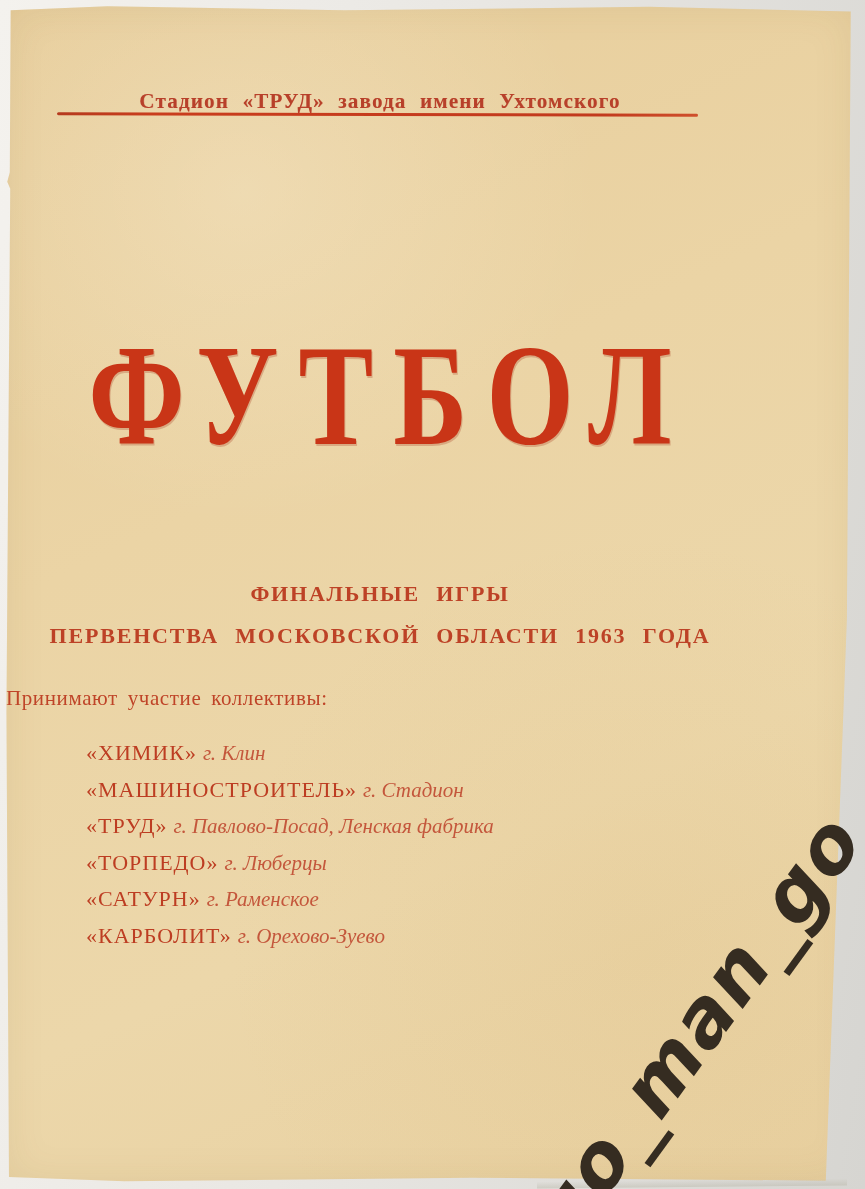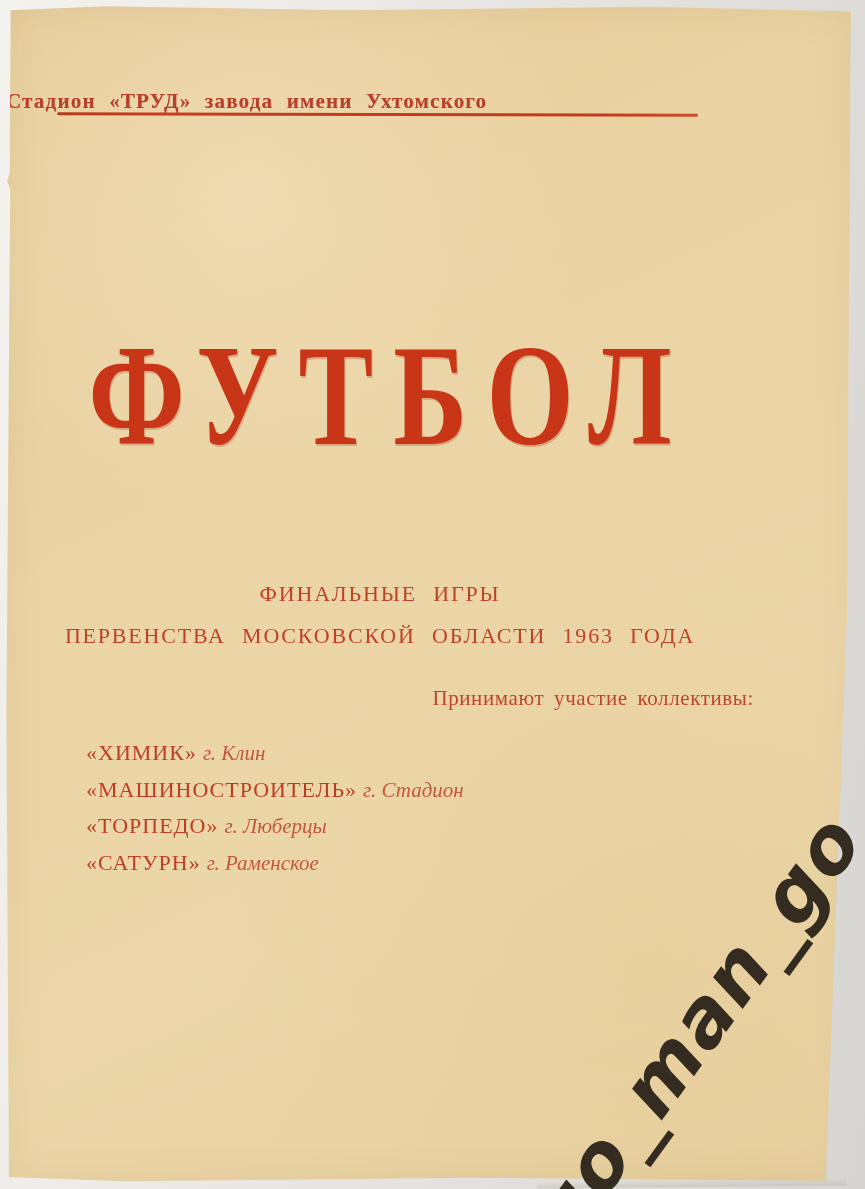--- a/index.html
+++ b/index.html
@@ -32,20 +32,21 @@
   
   .print-area {
     position: absolute;
     left: 0; top: 0;
     width: 748px; height: 100%;
   }
 
   .stadium-line {
     position: absolute;
     top: 84px; left: 0; width: 100%;
+    text-align: center;
     font-size: 21px;
     font-weight: bold;
     letter-spacing: 1.2px;
     word-spacing: 7px;
     color: #b8402a;
     text-shadow: 0.4px 0.4px 0 rgba(184, 64, 42, 0.35);
   }
 
   .header-rule {
     position: absolute;
@@ -69,36 +70,35 @@
     transform: scaleY(1.28);
     transform-origin: 50% 35%;
     text-shadow: 1px 1px 0 rgba(160, 40, 15, 0.25);
   }
 
   .subtitle {
     position: absolute;
     top: 568px; left: 0; width: 100%;
     text-align: center;
     font-size: 22px;
-    font-weight: normal;
+    font-weight: bold;
     line-height: 42px;
     letter-spacing: 1.8px;
     word-spacing: 9px;
     color: #bd4226;
   }
 
   .participants-intro {
     position: absolute;
     top: 681px; left: 0; width: 100%;
-    text-align: right;
+    text-align: left;
     font-size: 21px;
     letter-spacing: 0.6px;
     word-spacing: 4px;
     color: #bf4428;
-    padding-left: 28px;
   }
 
   .team-list {
     position: absolute;
     top: 730px; left: 80px;
     list-style: none;
   }
   .team-list li {
     line-height: 36.5px;
     font-size: 22px;
@@ -162,24 +162,30 @@
     <div class="participants-intro">Принимают участие коллективы:</div>
 
     <ul class="team-list">
       <li>
         <span class="team-name">«ХИМИК»</span><span class="team-city">г. Клин</span>
       </li>
       <li>
         <span class="team-name">«МАШИНОСТРОИТЕЛЬ»</span><span class="team-city">г. Стадион</span>
       </li>
       <li>
+        <span class="team-name">«ТРУД»</span><span class="team-city">г. Павлово-Посад, Ленская фабрика</span>
+      </li>
+      <li>
         <span class="team-name">«ТОРПЕДО»</span><span class="team-city">г. Люберцы</span>
       </li>
       <li>
         <span class="team-name">«САТУРН»</span><span class="team-city">г. Раменское</span>
+      </li>
+      <li>
+        <span class="team-name">«КАРБОЛИТ»</span><span class="team-city">г. Орехово-Зуево</span>
       </li>
     </ul>
 
   </div>
 </div>
 
 <div class="sheet-edge"></div>
 
 <div class="watermark">go_man_go</div>
 

